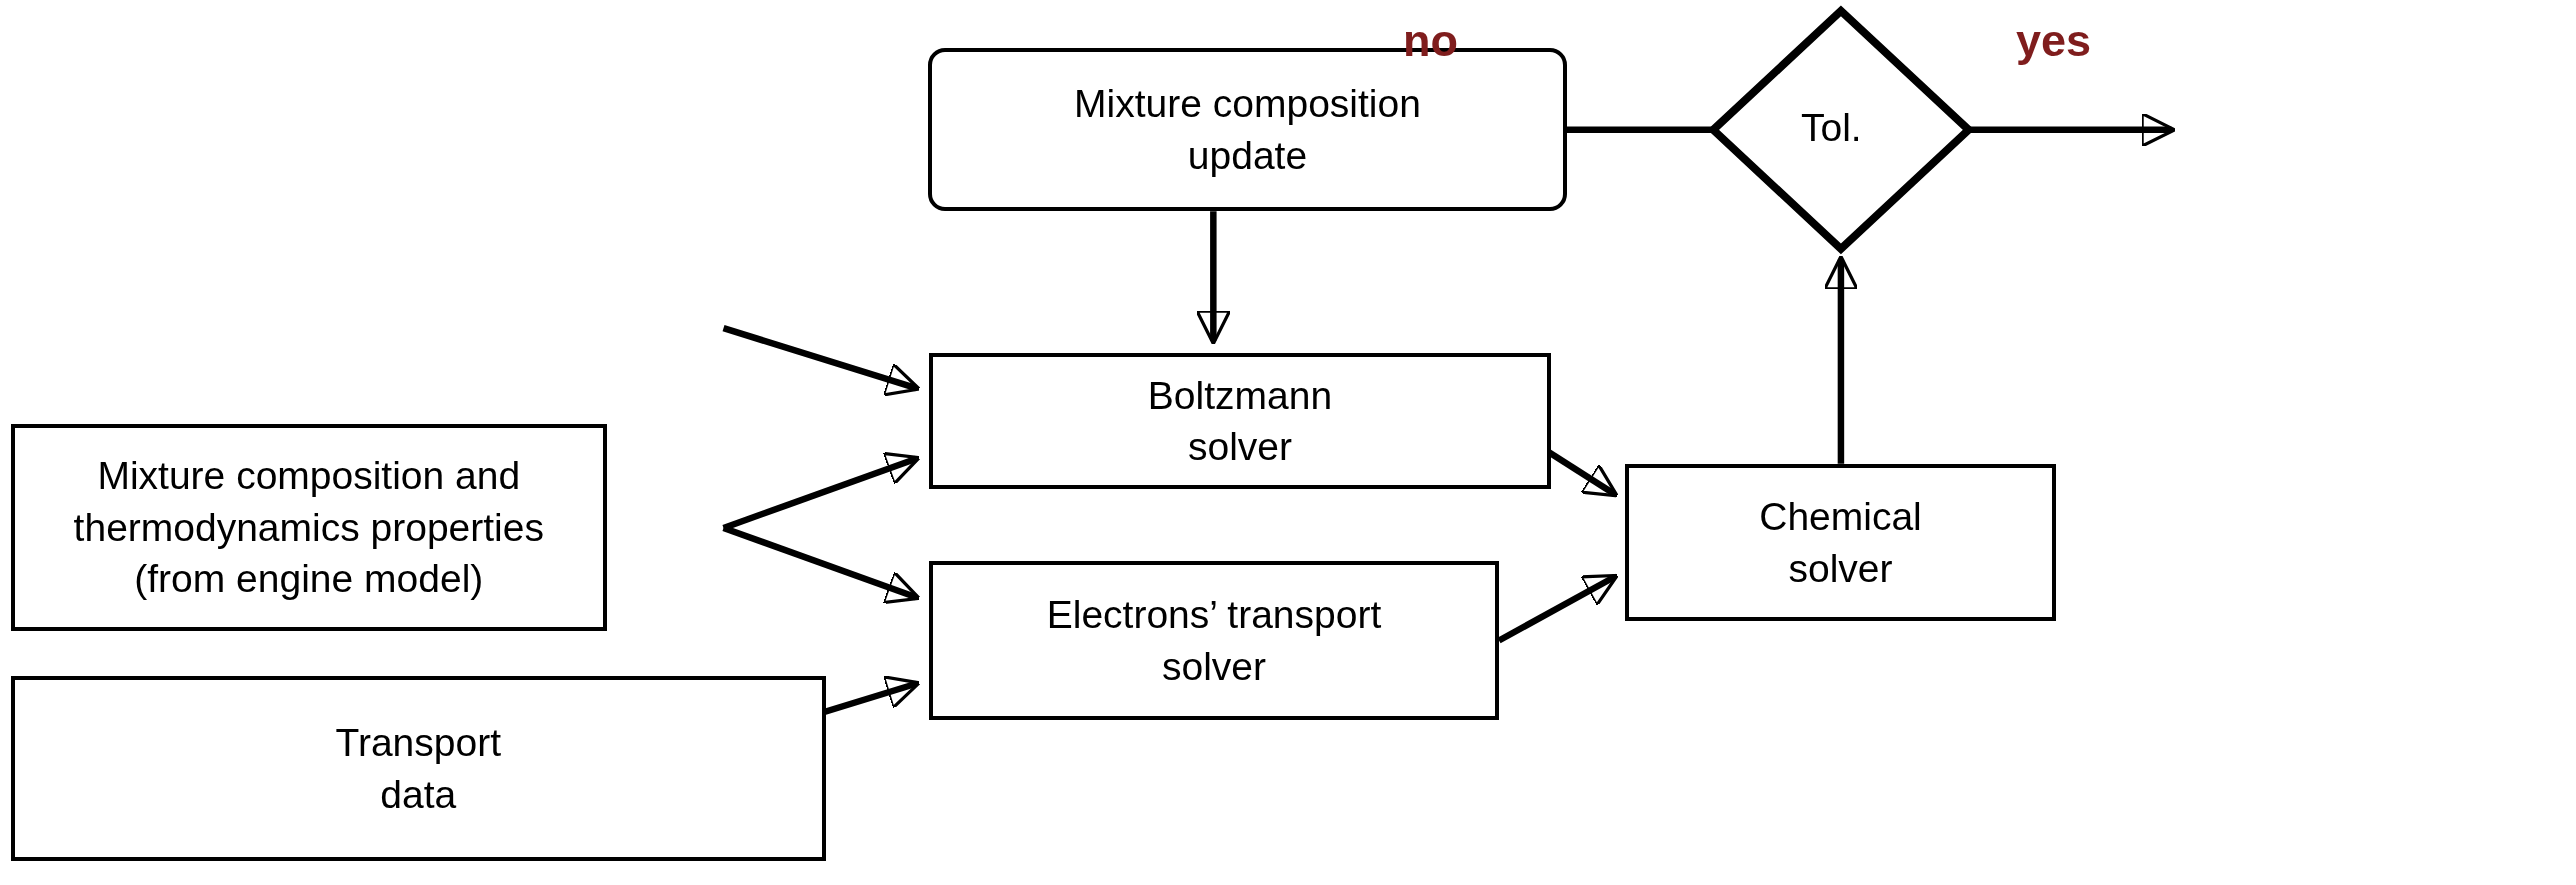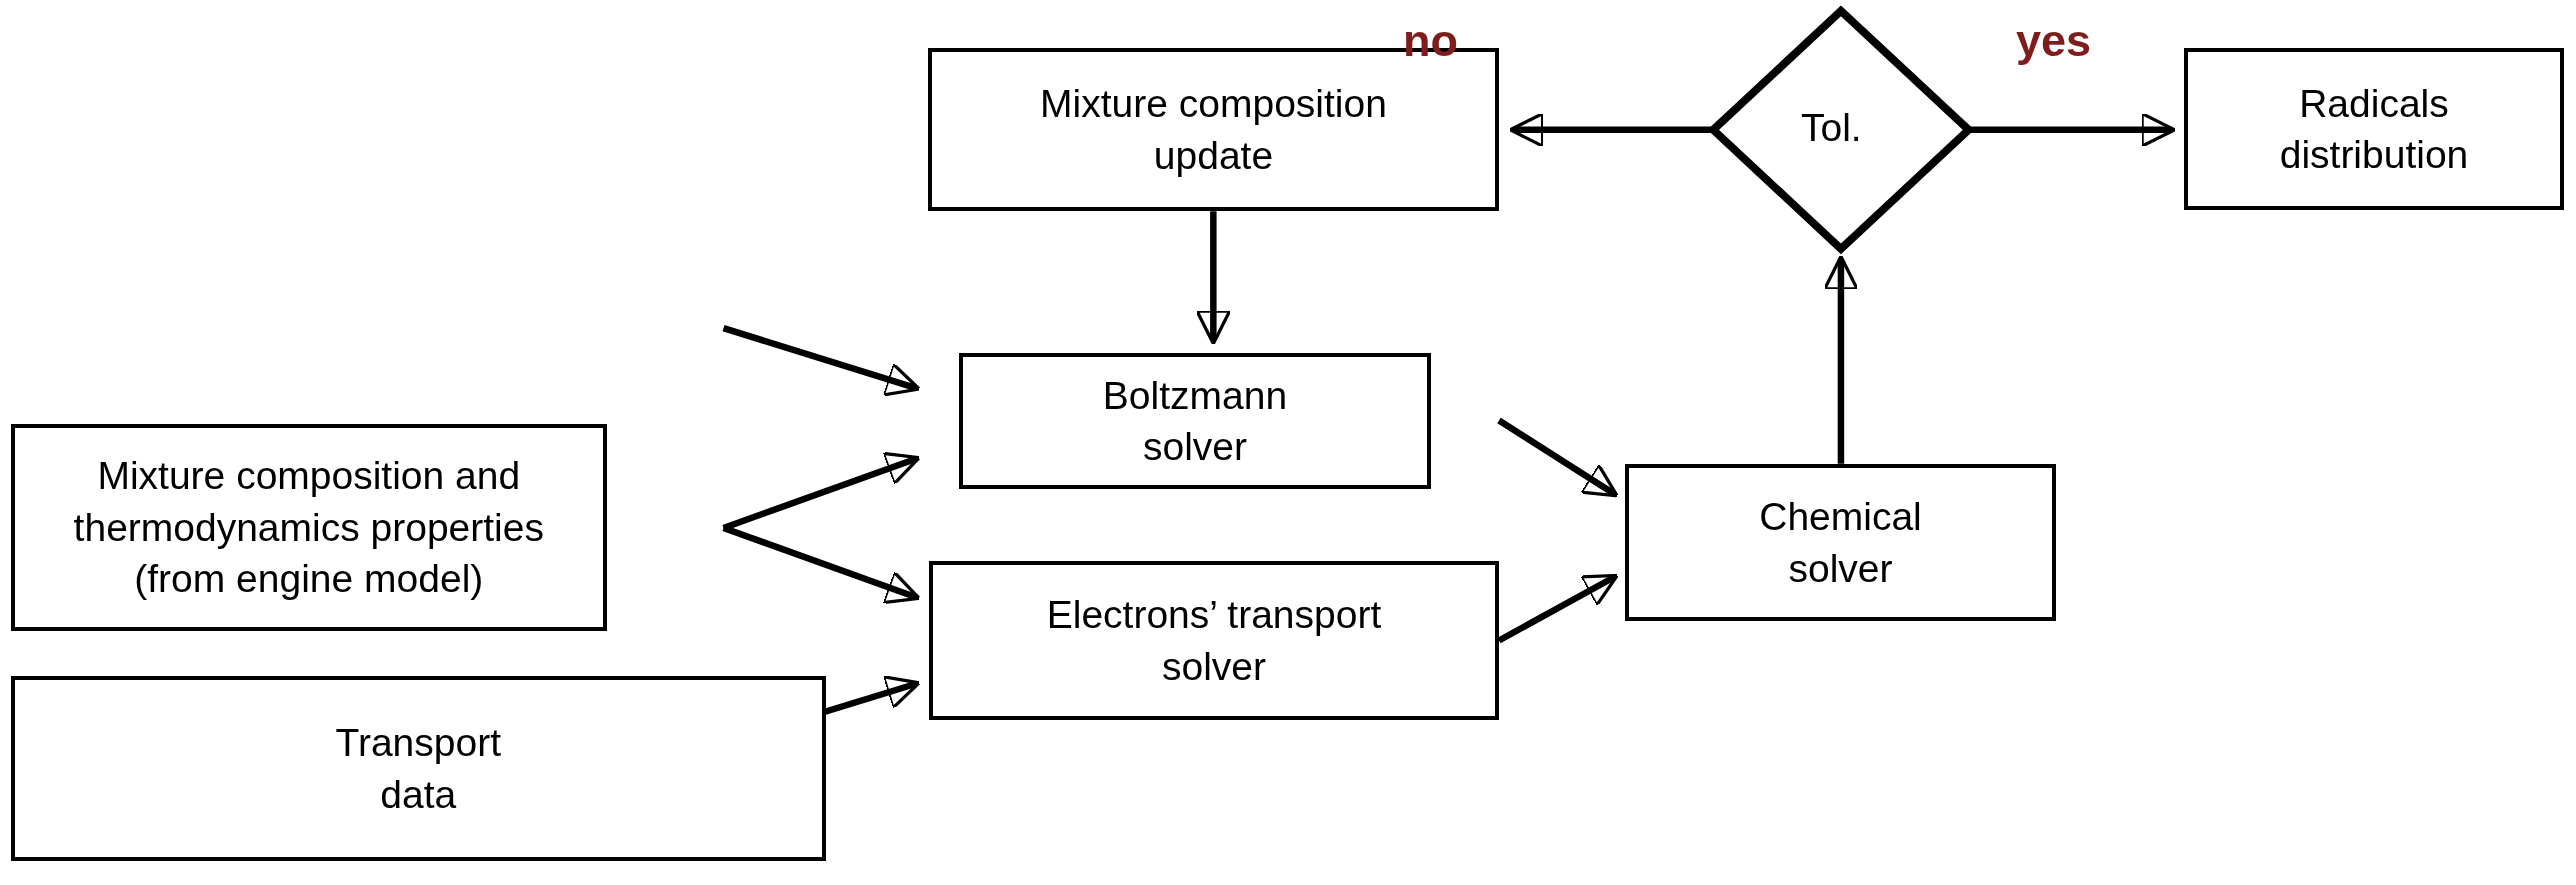--- a/index.html
+++ b/index.html
@@ -86,37 +86,35 @@
 
     <line x1="1003" y1="1030" x2="1270" y2="948" stroke-width="9" marker-end="url(#arrow)"></line>
 
     <line x1="2078" y1="583" x2="2238" y2="685" stroke-width="9" marker-end="url(#arrow)"></line>
 
     <line x1="2078" y1="888" x2="2238" y2="800" stroke-width="9" marker-end="url(#arrow)"></line>
 
     <line x1="2552" y1="643" x2="2552" y2="360" stroke-width="9" marker-end="url(#arrow)"></line>
   </svg>
 
-  <div class="node" style="left:928px; top:48px; width:571px; height:163px;">Mixture composition
+  <div class="node" style="left:928px; top:48px; width:639px; height:163px;border-radius:17px;">Mixture composition
 update</div>
 
   <div class="diamond-label" style="left:1801px; top:108px;">Tol.</div>
 
-  <div class="node" style="left:2184px; top:48px; width:380px; height:162px;">Radicals
-distribution</div>
 
 
   <div class="node" style="left:10.8px; top:424px; width:596px; height:207px;">Mixture composition and
 thermodynamics properties
 (from engine model)</div>
 
   <div class="node" style="left:10.8px; top:676px; width:815px; height:185px;">Transport
 data</div>
 
-  <div class="node" style="left:929px; top:353px; width:472px; height:136px;margin-left:30px;">Boltzmann
+  <div class="node" style="left:929px; top:353px; width:622px; height:136px;">Boltzmann
 solver</div>
 
   <div class="node" style="left:929px; top:561px; width:570px; height:159px;">Electrons’ transport
 solver</div>
 
   <div class="node" style="left:1625px; top:464px; width:431px; height:157px;">Chemical
 solver</div>
 
   <div class="edge-label" style="left:1403px; top:18px;">no</div>
 

